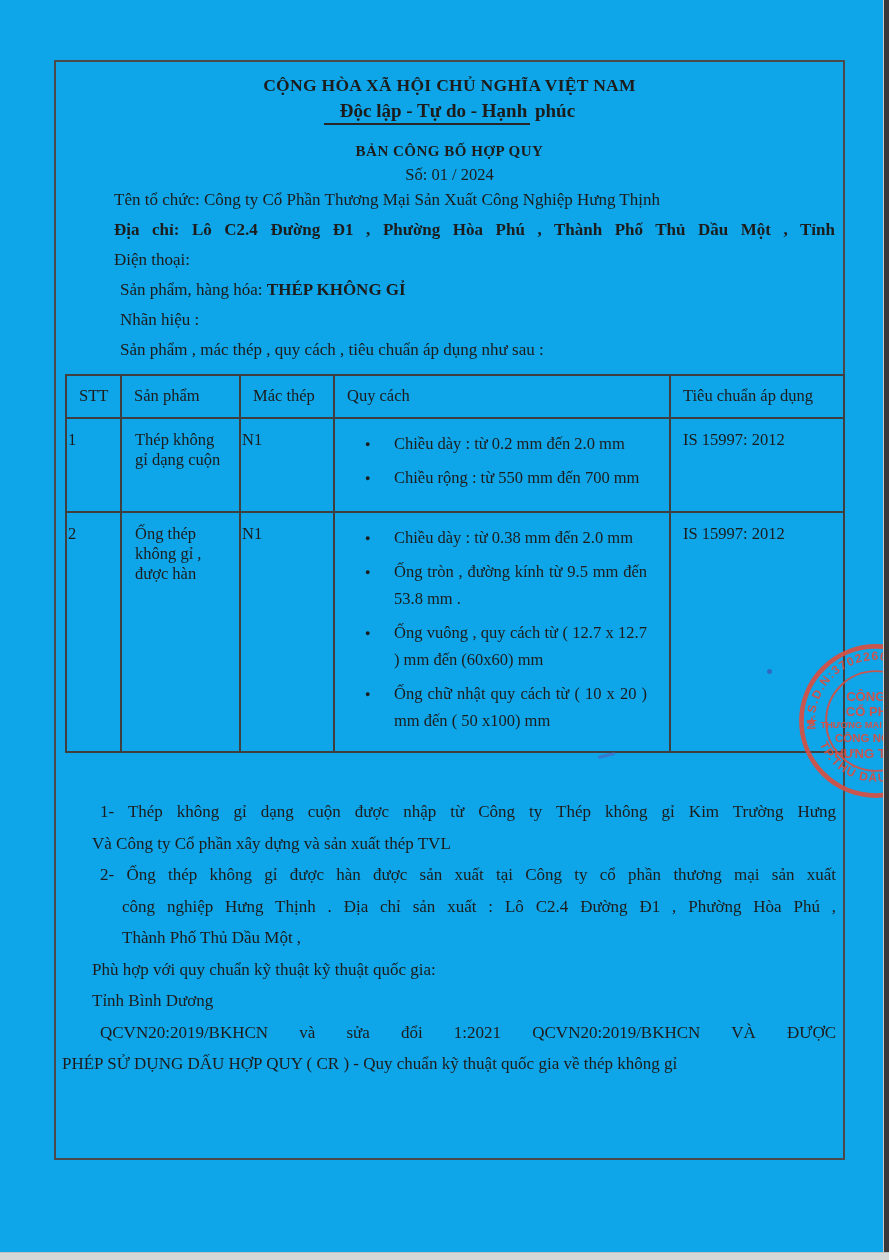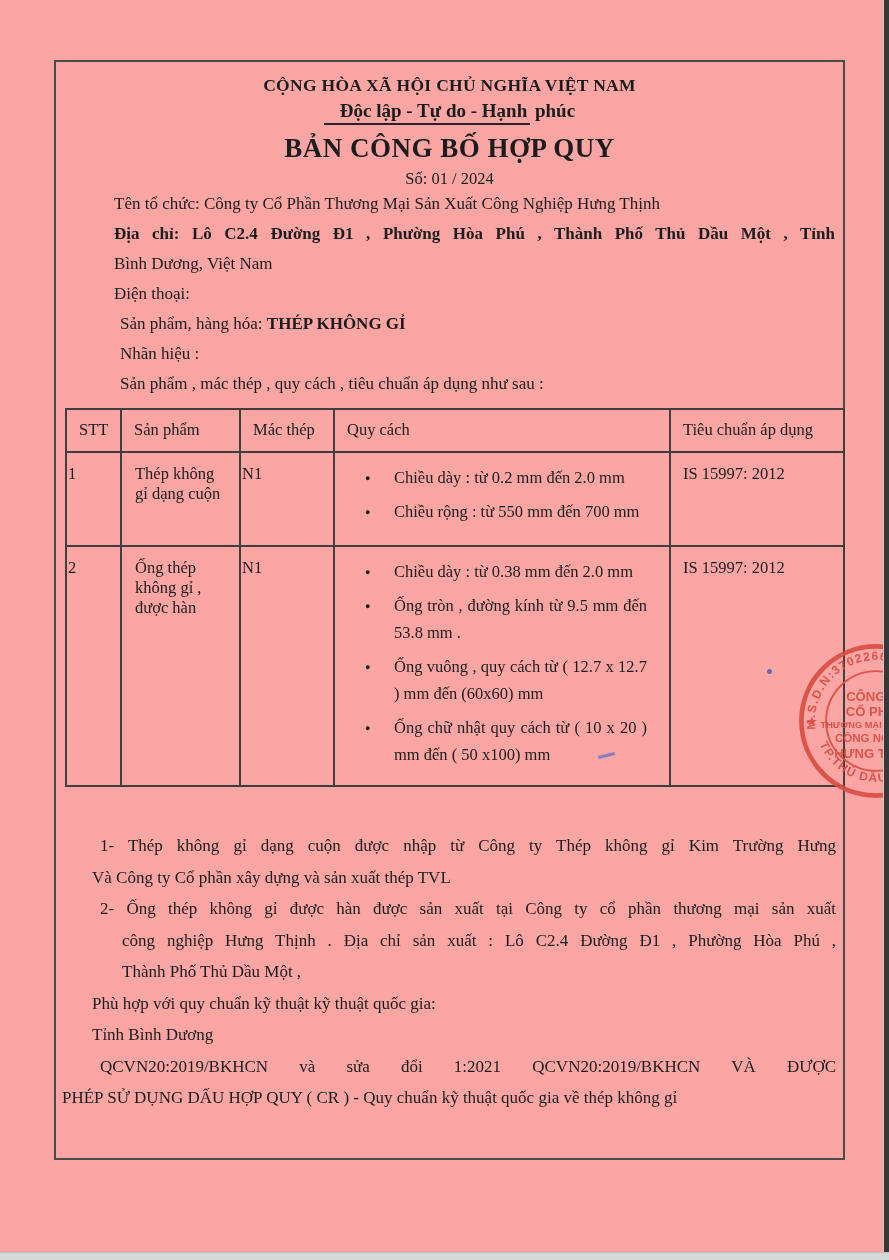--- a/index.html
+++ b/index.html
@@ -1,34 +1,34 @@
 <!DOCTYPE html>
 <html><head>
 <meta charset="utf-8">
 <style>
   html,body { margin:0; padding:0; }
   body {
     width:889px; height:1260px; position:relative; overflow:hidden;
     background:#ffffff; color:#1c1c1c;
     font-family:"Liberation Serif","DejaVu Serif",serif;
   }
-  .page { position:absolute; inset:0; background:#fca5a5; overflow:hidden; }
+  .page { position:absolute; inset:0; background:#0ea5e9; overflow:hidden; }
   .edge-right { position:absolute; top:0; right:0; width:5px; height:1254px;
     background:#383838; border-left:1px solid #c9c9c9; z-index:6; }
   .edge-bottom { position:absolute; left:0; bottom:0; width:100%; height:7px;
     background:#d6d8d7; border-top:1px solid #bfc3c2; z-index:6; }
 
   .frame { position:absolute; left:54px; top:60px; width:791px; height:1100px;
     border:2px solid #4a4a4a; box-sizing:border-box; z-index:2; }
 
   .center { text-align:center; }
   .nat-title { margin-top:13px; font-size:17.5px; font-weight:bold; letter-spacing:.3px; }
   .motto { margin-top:4px; font-size:19px; font-weight:bold; }
   .motto .u { display:inline-block; border-bottom:2px solid #262626; padding:0 3px 1px 16px; }
-  .doc-title { margin-top:8px; font-size:27px; font-weight:bold; letter-spacing:.5px; }
+  .doc-title { margin-top:18px; font-size:15px; font-weight:bold; letter-spacing:.5px; }
   .doc-no { margin-top:5px; font-size:16.5px; }
 
   .para { margin:0 8px 0 58px; font-size:17px; line-height:30px; }
   .para.first { margin-top:0; }
   .para.just { text-align:justify; text-align-last:justify;font-weight:bold; }
   .indent2 { margin-left:64px; }
   .bold { font-weight:bold; }
 
   table.spec { border-collapse:collapse; table-layout:fixed; width:778px;
     margin:9px 0 0 9px; font-size:16.5px; }
@@ -80,21 +80,20 @@
     <div class="center motto">
       <span class="u">Độc lập - Tự do - Hạnh</span><span> phúc</span>
     </div>
 
     <div class="center doc-title">BẢN CÔNG BỐ HỢP QUY</div>
 
     <div class="center doc-no">Số: 01 / 2024</div>
 
     <div class="para first">Tên tổ chức: Công ty Cổ Phần Thương Mại Sản Xuất Công Nghiệp Hưng Thịnh</div>
     <div class="para just">Địa chỉ: Lô C2.4 Đường Đ1 , Phường Hòa Phú , Thành Phố Thủ Dầu Một , Tỉnh</div>
-    <div class="para">Bình Dương, Việt Nam</div>
     <div class="para">Điện thoại:</div>
 
     <div class="para indent2">
       <span>Sản phẩm, hàng hóa: </span><span class="bold">THÉP KHÔNG GỈ</span>
     </div>
     <div class="para indent2">Nhãn hiệu :</div>
     <div class="para indent2">Sản phẩm , mác thép , quy cách , tiêu chuẩn áp dụng như sau :</div>
 
     <table class="spec">
       <colgroup>

